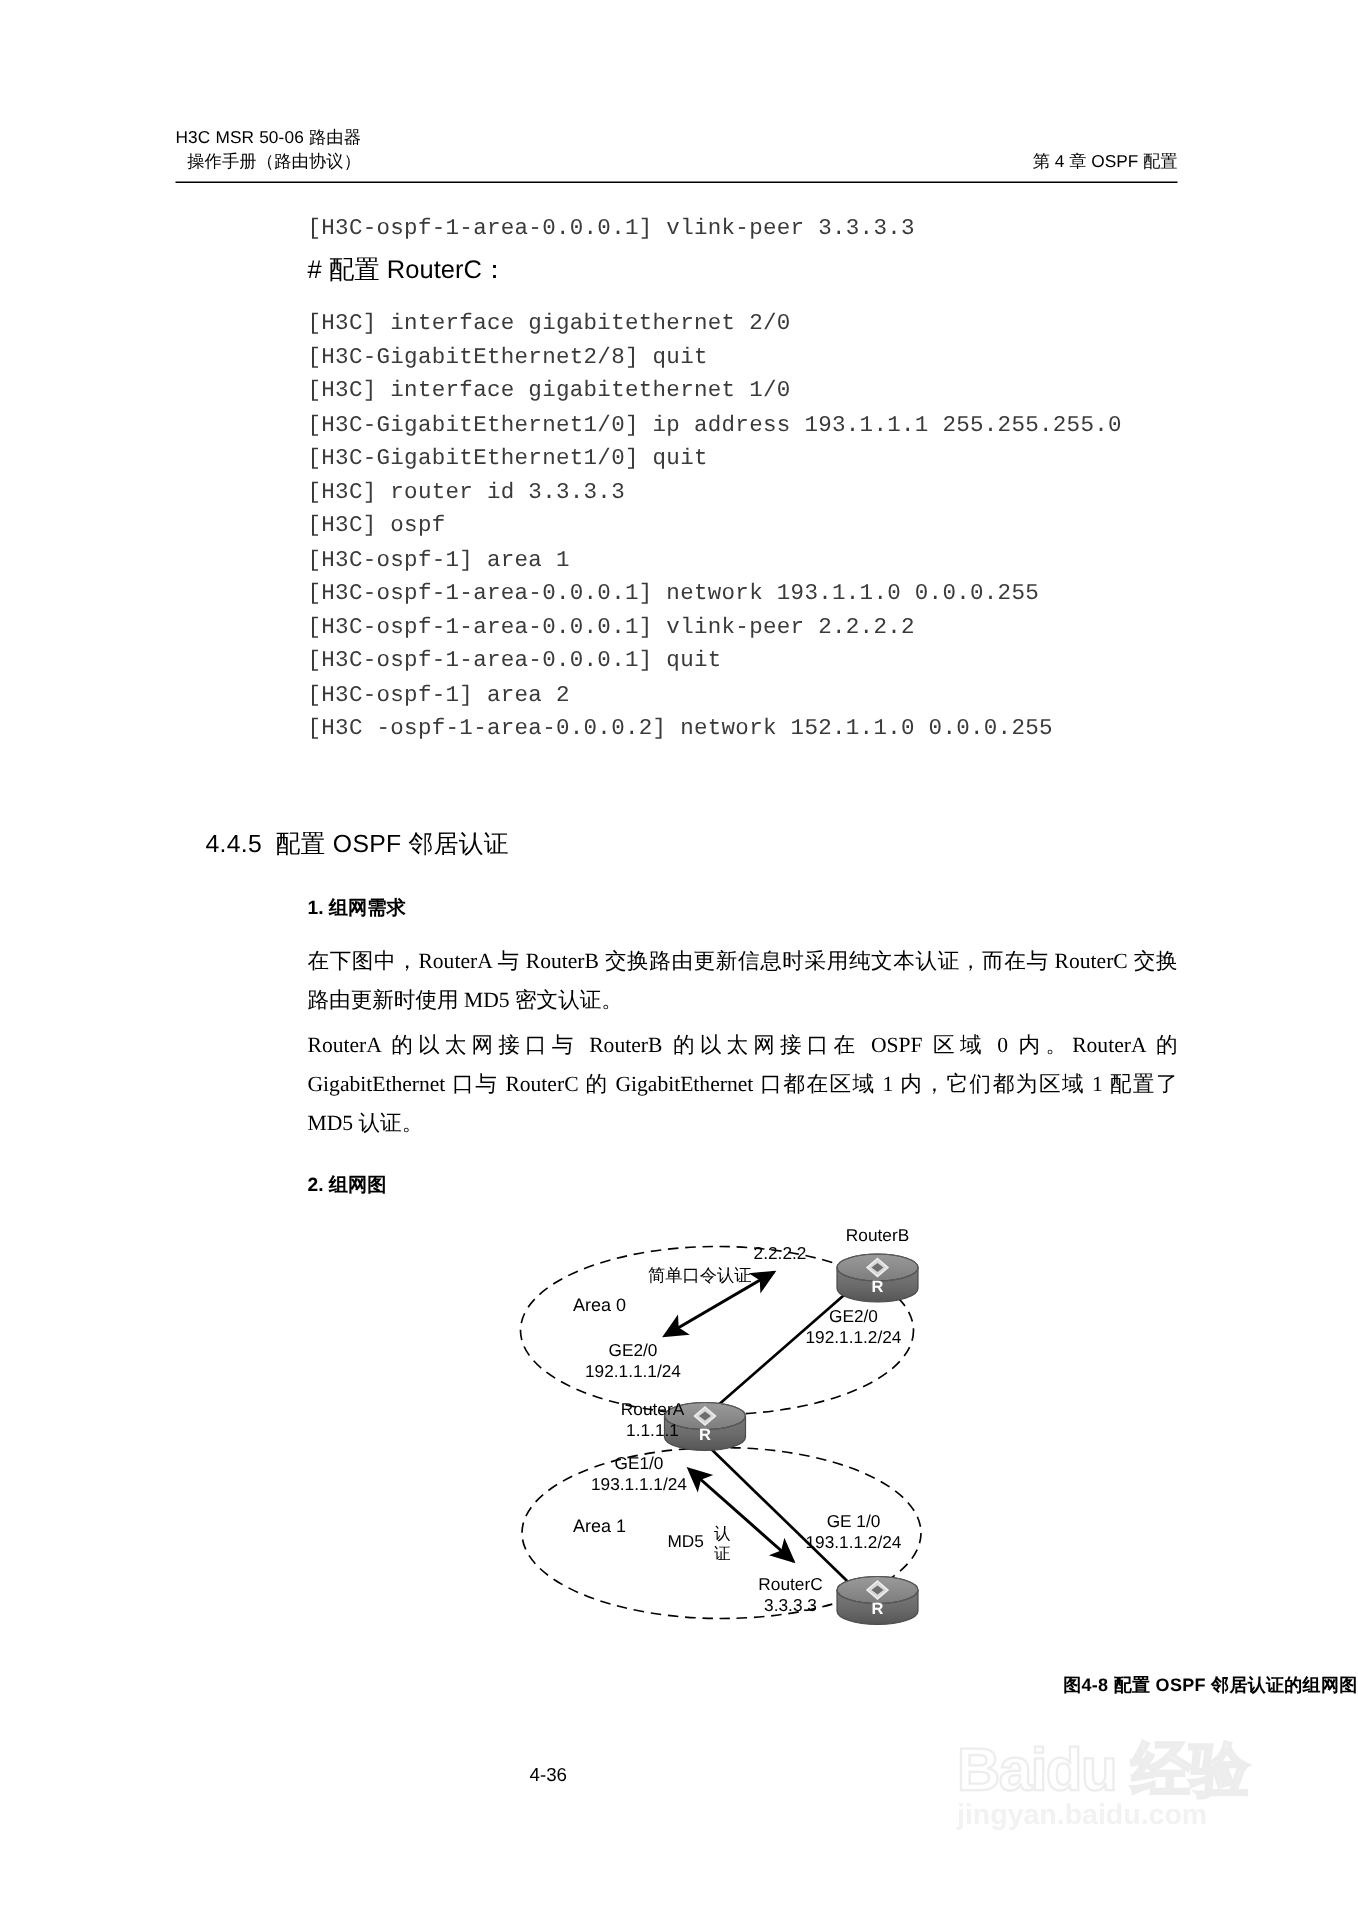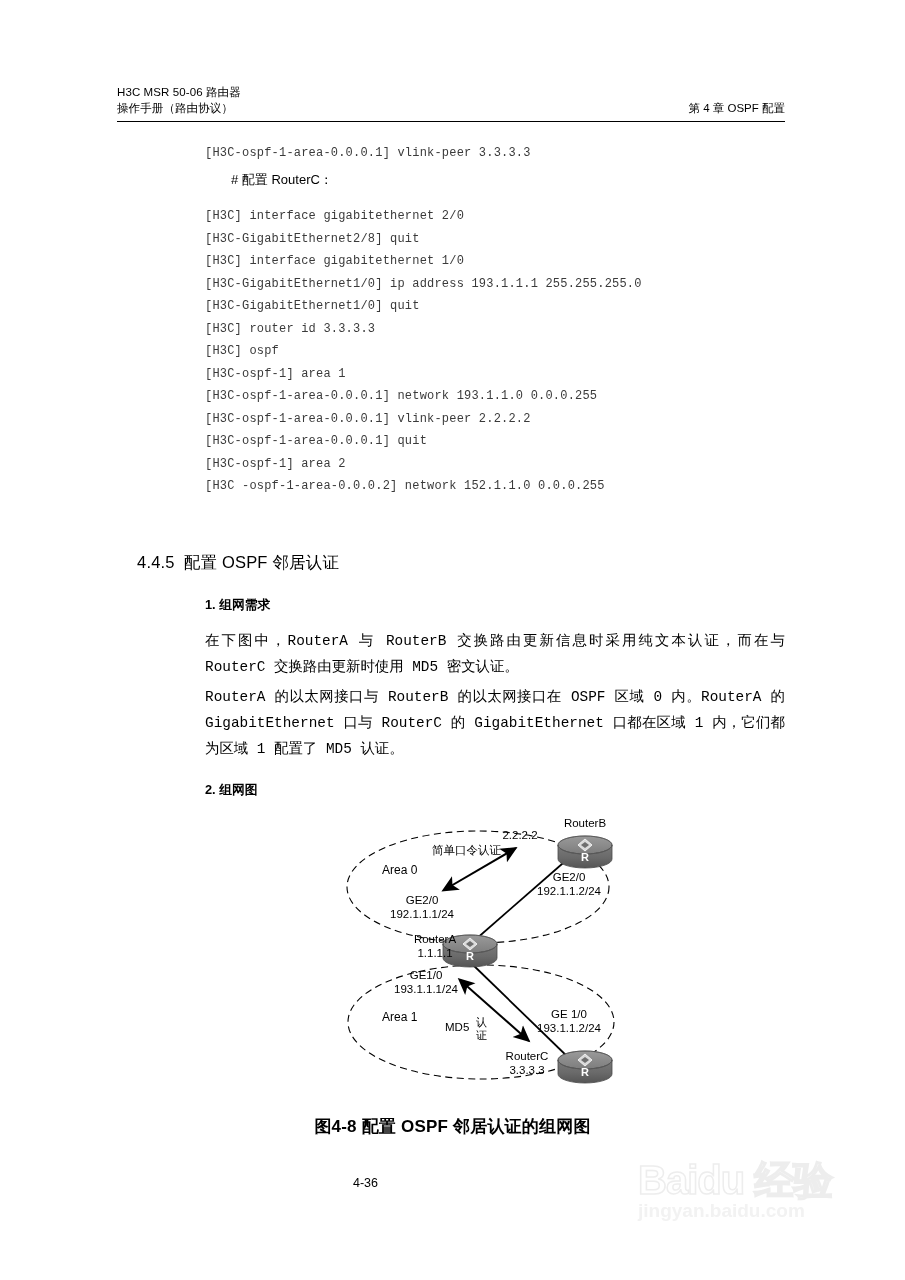--- a/index.html
+++ b/index.html
@@ -23,20 +23,21 @@
     top: 84px;
     width: 668px;
     display: flex;
     justify-content: space-between;
     align-items: flex-end;
   }
   .header-left {
     font-size: 11.5px;
     line-height: 16px;
     letter-spacing: 0.1px;
+    text-align: right;
   }
   .header-left div { white-space: nowrap; }
   .header-right {
     font-size: 11.5px;
     line-height: 16px;
     white-space: nowrap;
     padding-bottom: 0px;
   }
   .header-rule {
     position: absolute;
@@ -49,36 +50,35 @@
 
   
   .cli-block {
     position: absolute;
     left: 205px;
     top: 142px;
     width: 600px;
   }
   .cli-line {
     font-family: "Liberation Mono", "DejaVu Sans Mono", monospace;
-    font-size: 12px;
+    font-size: 15px;
     line-height: 22.5px;
     color: #3a3a3a;
     white-space: pre;
     letter-spacing: 0.2px;
   }
 
   .cli-heading {
     position: absolute;
     left: 205px;
     top: 170px;
-    font-size: 13px;
+    font-size: 17px;
     line-height: 20px;
     font-weight: 500;
     white-space: nowrap;
-    margin-left: 26px;
   }
 
   .cli-block-2 {
     position: absolute;
     left: 205px;
     top: 205px;
     width: 620px;
   }
 
   
@@ -102,21 +102,21 @@
     white-space: nowrap;
   }
   #sub-1 { top: 597px; }
   #sub-2 { top: 782px; }
 
   
   .body-para {
     position: absolute;
     left: 205px;
     width: 580px;
-    font-family: Liberation Mono, monospace;
+    font-family: Liberation Serif, serif;
     font-size: 14.4px;
     line-height: 26px;
     text-align: justify;
     text-justify: inter-ideograph;
   }
   #para-1 { top: 628px; }
   #para-2 { top: 684px; }
 
   
   .figure-wrap {
@@ -124,22 +124,22 @@
     left: 330px;
     top: 812px;
     width: 310px;
     height: 295px;
   }
   .figure-caption {
     position: absolute;
     left: 0;
     top: 1115px;
     width: 905px;
-    text-align: center;
-    font-size: 17px;
+    text-align: right;
+    font-size: 12px;
     font-weight: bold;
     letter-spacing: 0.2px;
   }
 
   
   .page-number {
     position: absolute;
     left: 0;
     top: 1176px;
     width: 731px;

